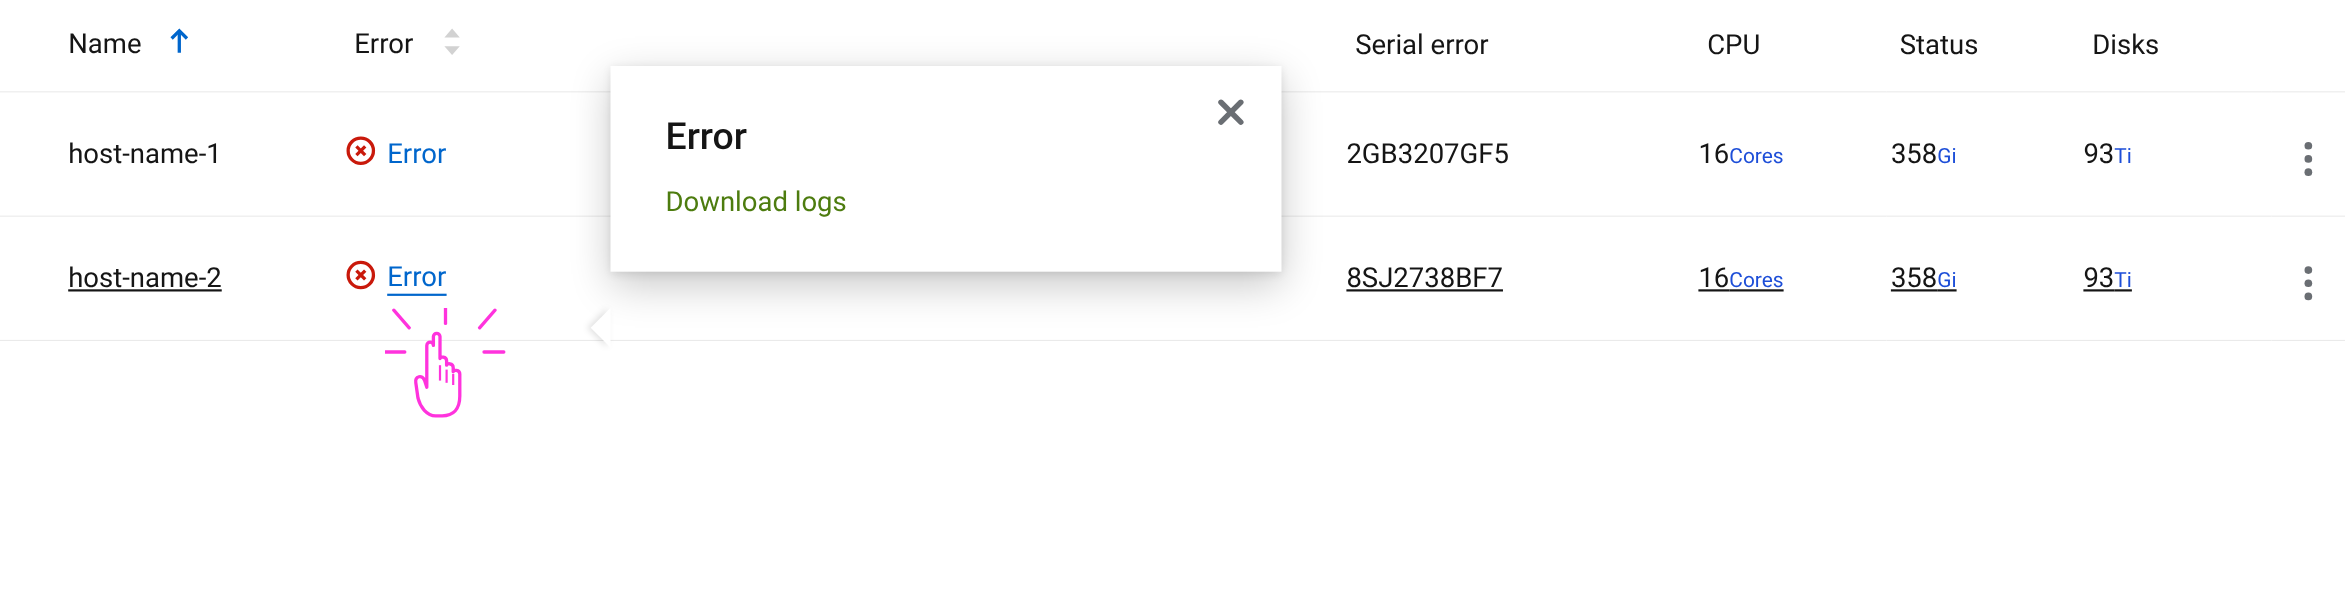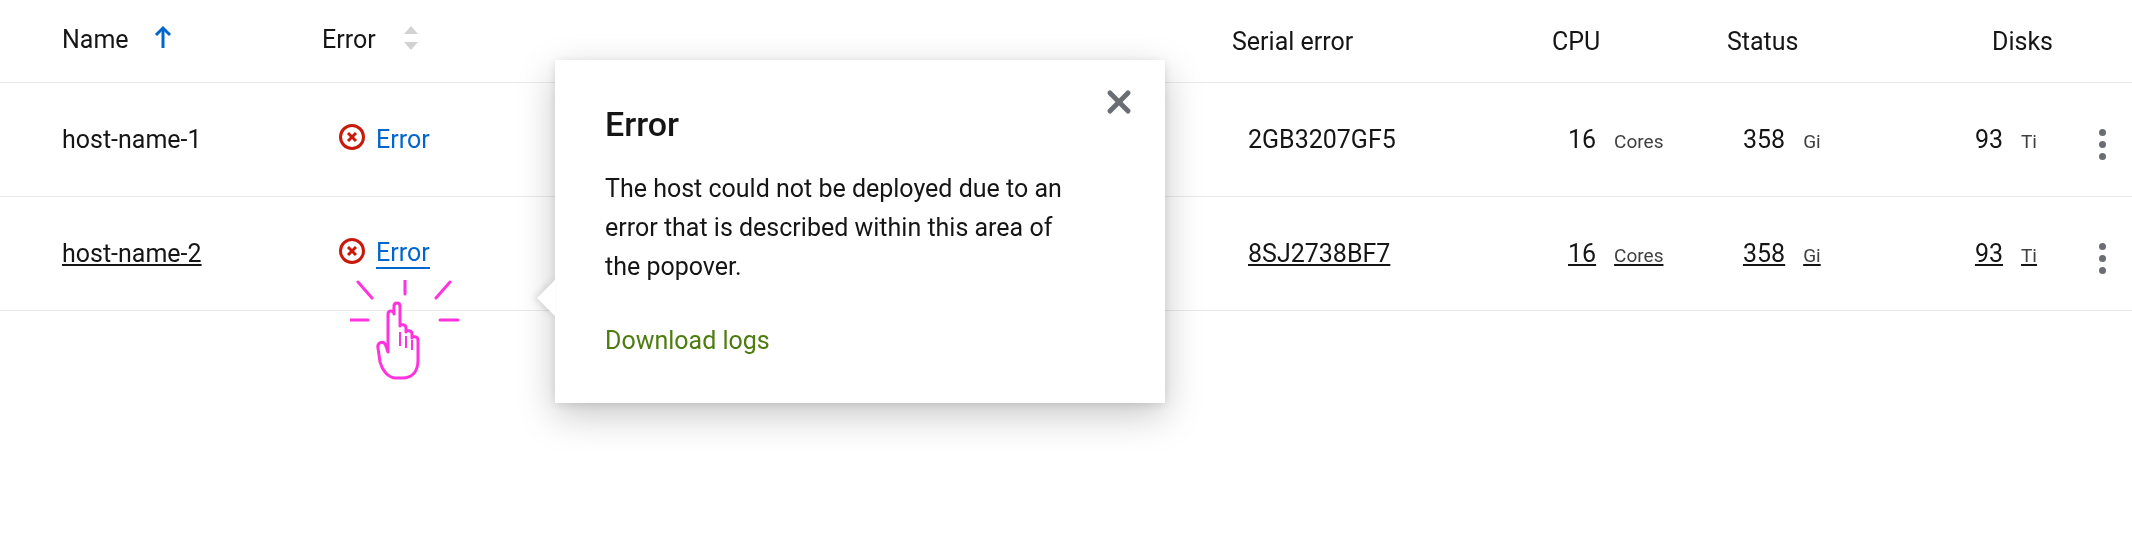--- a/index.html
+++ b/index.html
@@ -24,36 +24,36 @@
   thead th {
     font-weight: 400;
     font-size: 25px;
     color: #151515;
     padding: 24px 12px 24px 12px;
     vertical-align: middle;
     margin-top: 16px;
   }
   tbody td {
     font-size: 25px;
-    padding: 30px 28px;
+    padding: 30px 4px;
     border-top: 1.5px solid #eaeaea;
     vertical-align: middle;
     white-space: nowrap;
   }
   tbody tr:last-child td {
     border-bottom: 1.5px solid #eaeaea;
     text-decoration: underline;
   }
   .col-name   { width: 310px; padding-left: 62px !important; }
   .col-status { width: 300px; }
   .col-gap    { width: 610px; }
   .col-serial { width: 320px; }
   .col-cpu    { width: 175px; }
   .col-memory { width: 175px; }
-  .col-disks  { width: 175px; text-align: right; }
+  .col-disks  { width: 175px; }
   .col-kebab  { width: 67px; text-align:center; }
 
   .sort-icon {
     display: inline-block;
     vertical-align: middle;
     margin-left: 18px;
   }
   .status-cell {
     display: inline-flex;
     align-items: center;
@@ -62,22 +62,22 @@
   }
   .status-text {
     color: #0066cc;
     font-size: 25px;
   }
   .status-active .status-text {
     border-bottom: 2px solid #0066cc;
   }
   .unit {
     font-size: 19px;
-    color: #404040;
-    margin-left: 18px;
+    color: #1d4ed8;
+    margin-left: 0;
   }
   .kebab {
     display: inline-flex;
     flex-direction: column;
     gap: 5px;
     cursor: pointer;
     padding: 6px;
   }
   .kebab span {
     width: 7px;
@@ -260,21 +260,20 @@
 </table>
 
 <div class="popover">
   <span class="popover-close">
     <svg width="28" height="28" viewBox="0 0 28 28">
       <line x1="5" y1="5" x2="23" y2="23" stroke="#6a6e73" stroke-width="5" stroke-linecap="round"></line>
       <line x1="23" y1="5" x2="5" y2="23" stroke="#6a6e73" stroke-width="5" stroke-linecap="round"></line>
     </svg>
   </span>
   <h2 class="popover-title">Error</h2>
-  <p class="popover-body">The host could not be deployed due to an error that is described within this area of the popover.</p>
   <a class="popover-link" href="#">Download logs</a>
 </div>
 
 <div class="cursor-hand">
   <svg width="110" height="120" viewBox="0 0 110 120">
     <g stroke="#ff33dd" stroke-width="3" stroke-linecap="round">
       <line x1="8" y1="2" x2="22" y2="18"></line>
       <line x1="55" y1="-4" x2="55" y2="14"></line>
       <line x1="100" y1="2" x2="86" y2="18"></line>
       <line x1="0" y1="40" x2="18" y2="40"></line>

